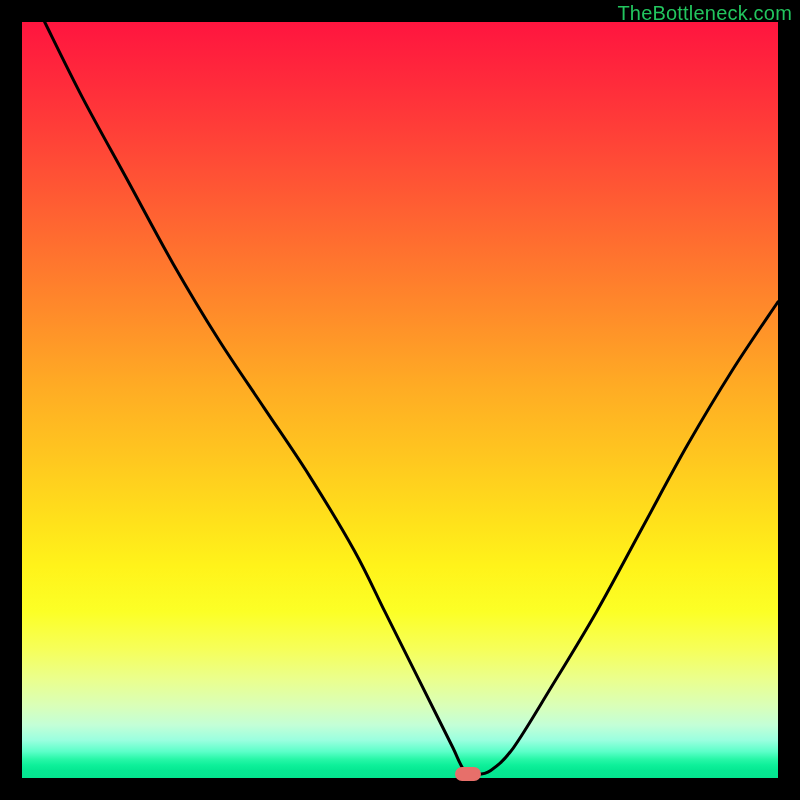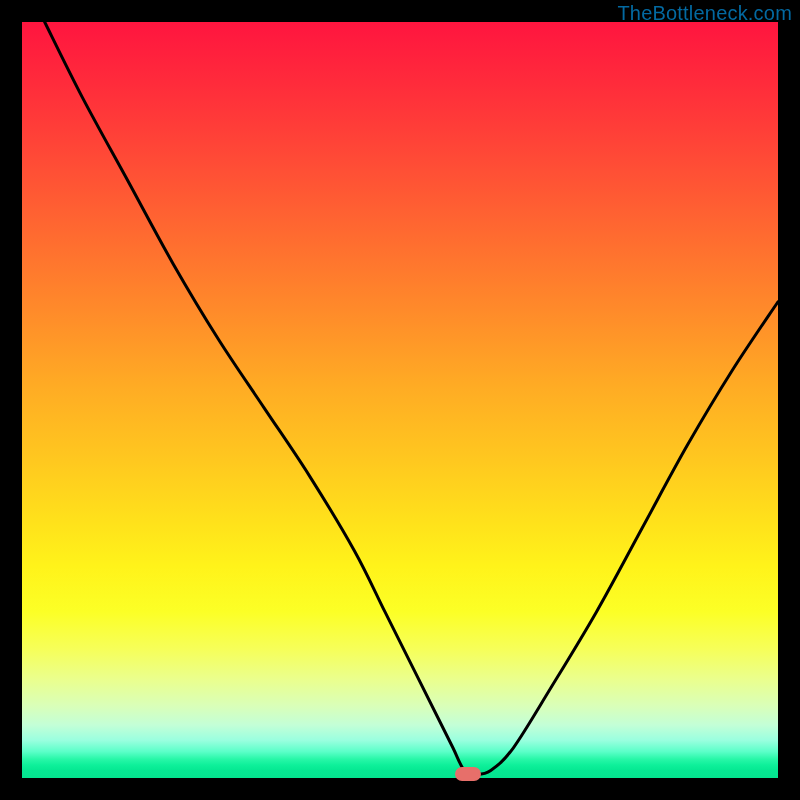--- a/index.html
+++ b/index.html
@@ -51,21 +51,21 @@
     left: 0;
     top: 0;
     width: 756px;
     height: 756px;
     overflow: visible;
   }
   .watermark {
     position: absolute;
     top: 2px;
     right: 8px;
-    color: #0369a1;
+    color: #22c55e;
     font-size: 20px;
     letter-spacing: 0.2px;
     user-select: none;
   }
   .marker {
     position: absolute;
     width: 26px;
     height: 14px;
     border-radius: 7px;
     background: #e76f6a;

